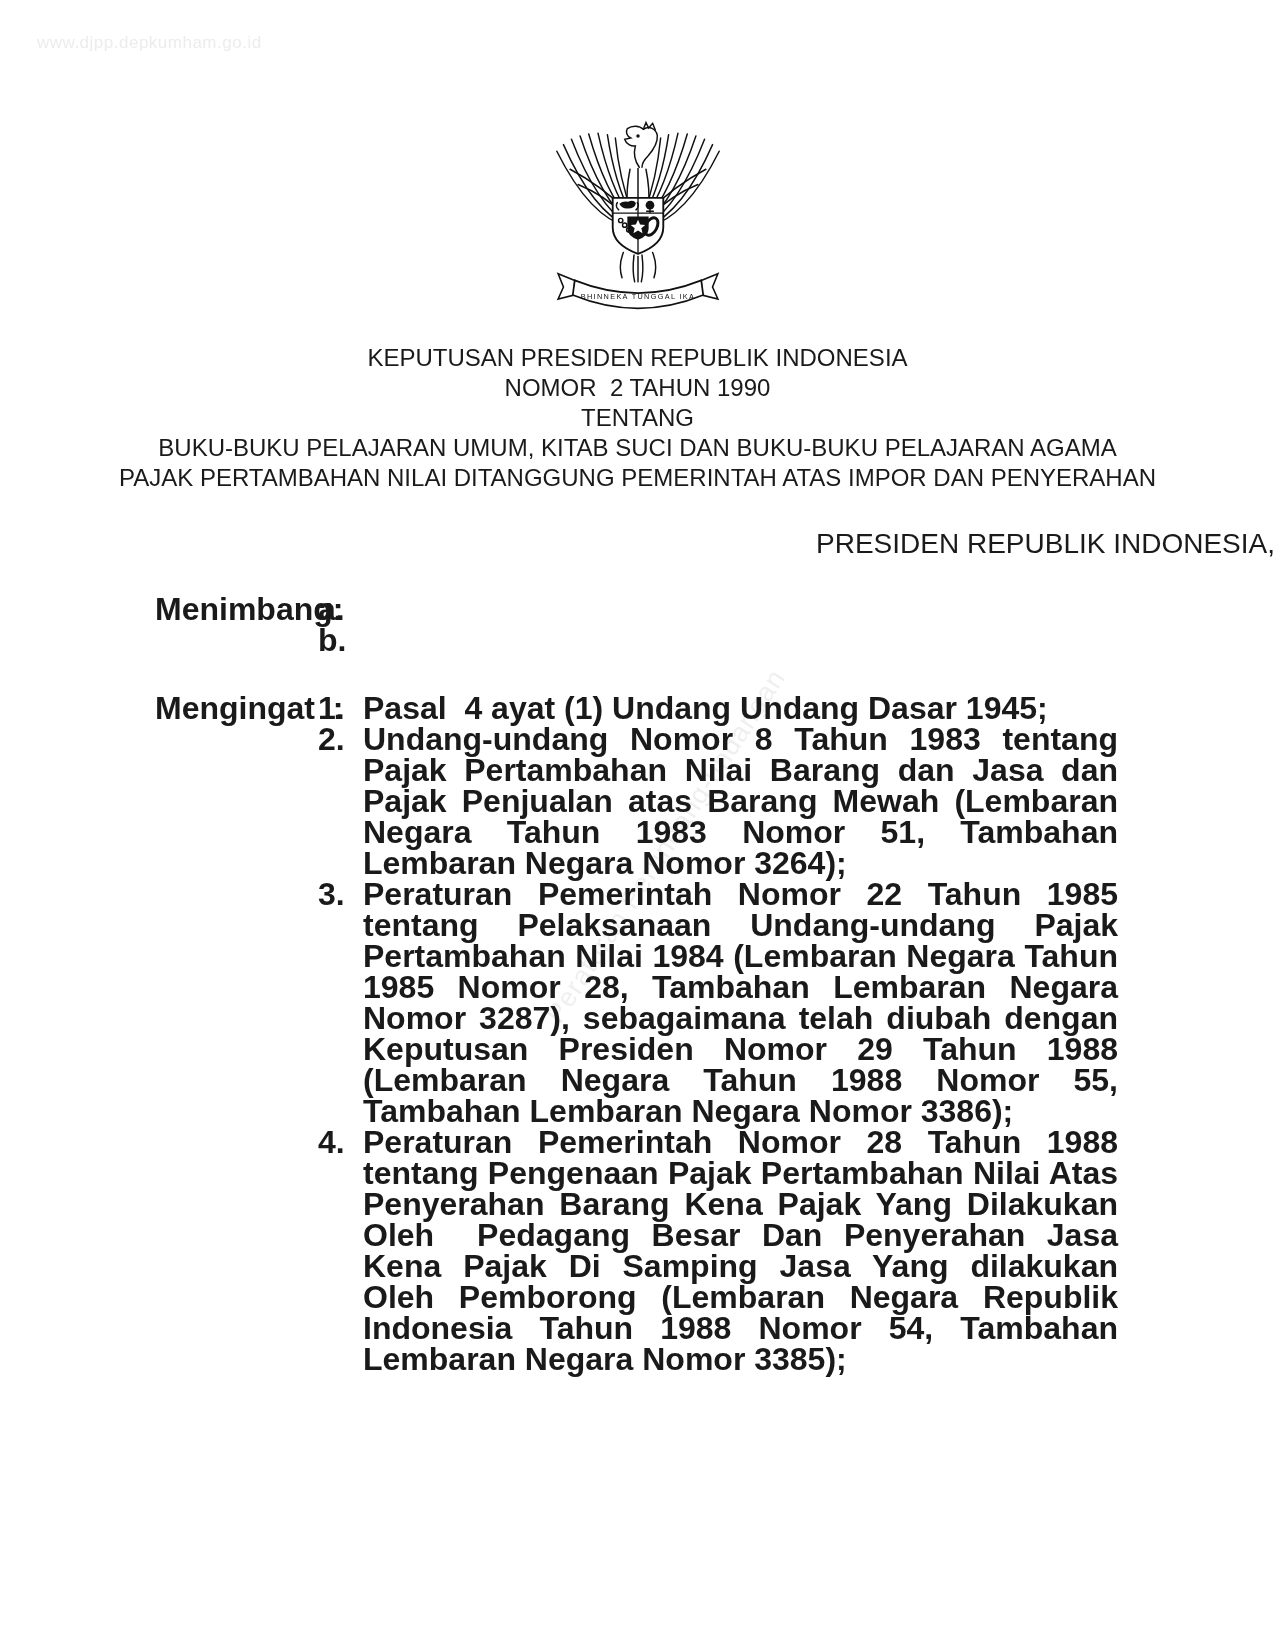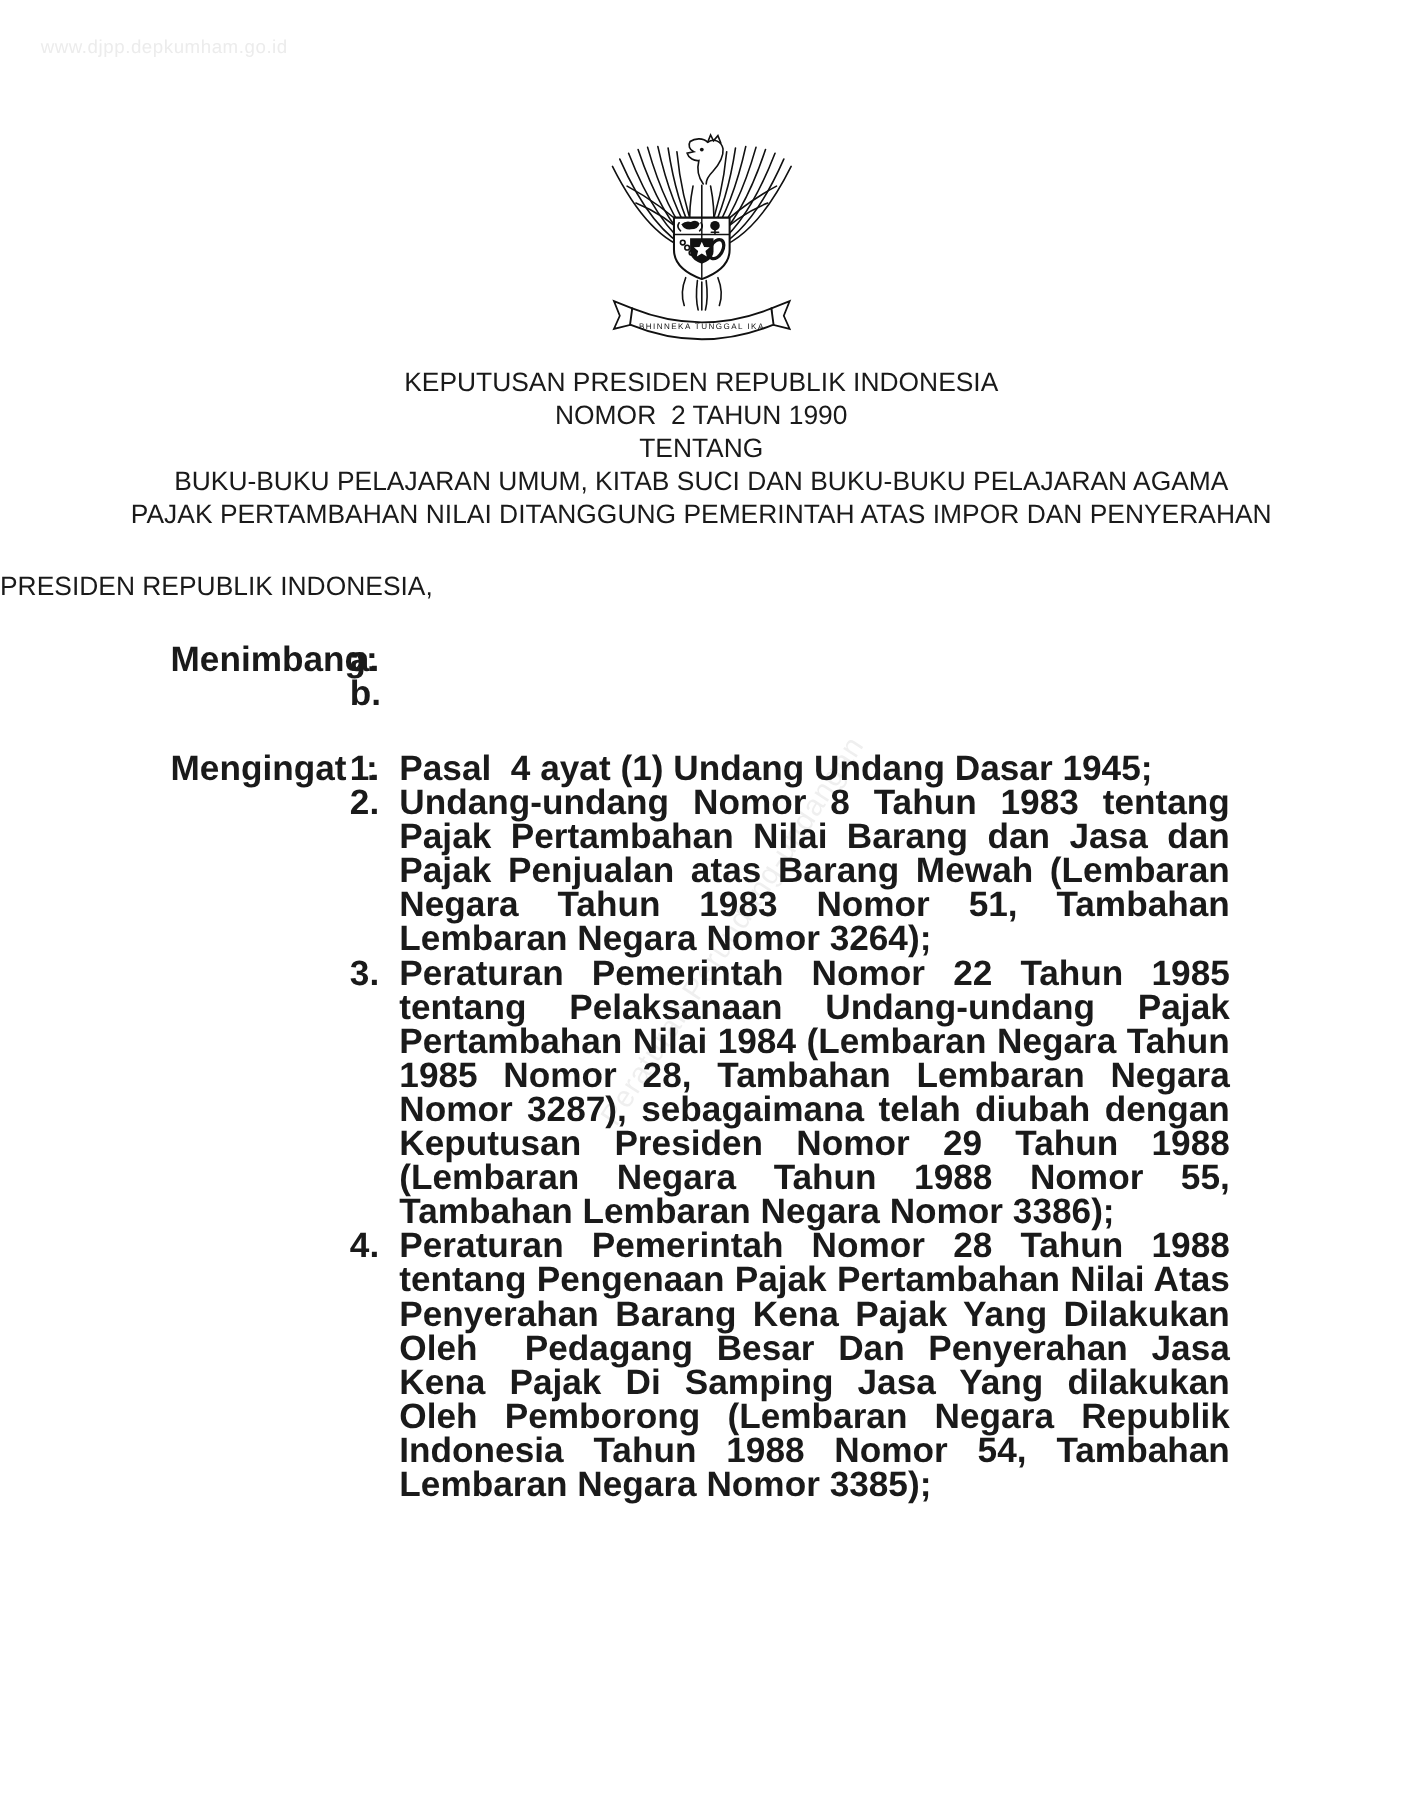--- a/index.html
+++ b/index.html
@@ -22,27 +22,27 @@
     color:rgba(120,120,120,0.12);
     transform:rotate(-57deg);transform-origin:0 0;
     white-space:nowrap;z-index:0;
   }
   .content{position:relative;z-index:1;}
   .emblem-wrap{
     padding-top:106px;
     display:flex;justify-content:center;
   }
   .title-block{
-    margin-top:14px;text-align:center;
+    margin-top:24px;text-align:center;
     font-size:24px;line-height:30px;
   }
   .title-line{white-space:pre;}
   .salutation{
-    margin-top:36px;text-align:left;
-    font-size:24px;line-height:30px;white-space:pre;
+    margin-top:36px;text-align:right;
+    font-size:28px;line-height:30px;white-space:pre;
   }
   .doc-body{
     padding:0 157px 0 155px;
     font-size:32px;line-height:31px;font-weight:bold;
   }
   .section{margin-top:35px;}
   .section.second{margin-top:37px;}
   .item{display:grid;grid-template-columns:163px 45px 1fr;}
   .item-label{white-space:pre;}
   .item-marker{white-space:pre;}

